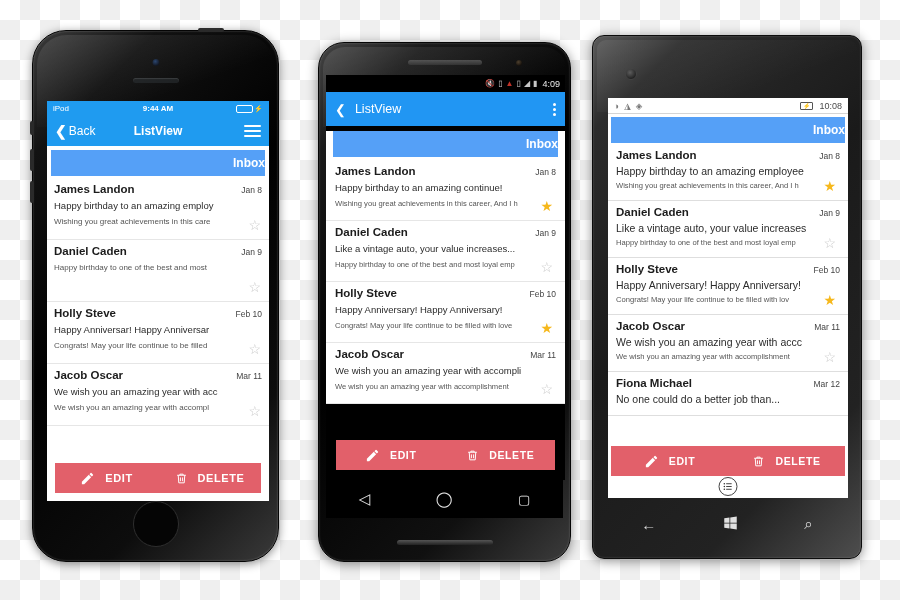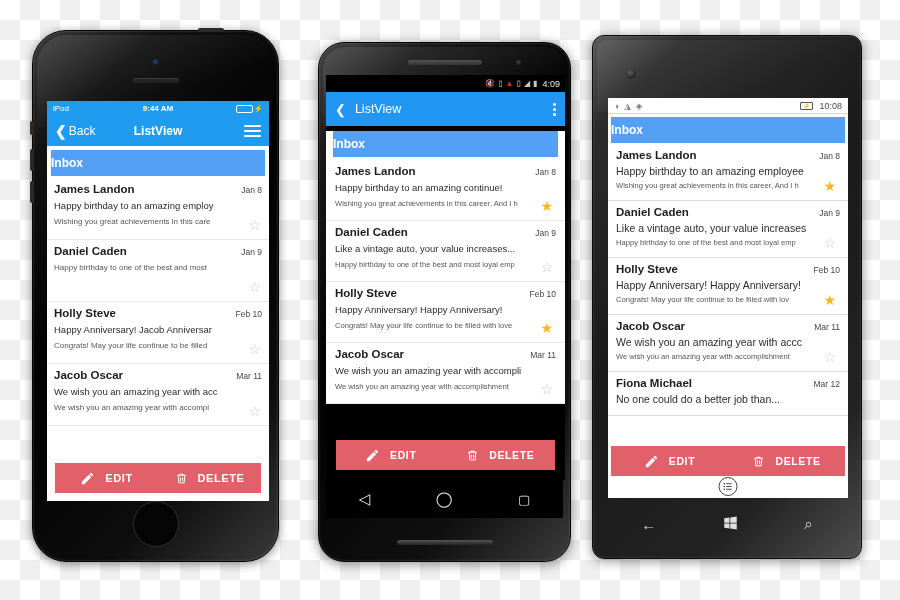--- a/index.html
+++ b/index.html
@@ -89,21 +89,21 @@
   .ios-nav .chev { font-size: 14px; font-weight: bold; line-height: 1; }
   .ios-nav .title {
     position: absolute; left: 0; right: 0; text-align: center;
     font-size: 12px; font-weight: bold;
   }
   .ios-nav .burger { margin-left: auto; width: 17px; z-index: 2; }
   .ios-nav .burger i { display:block; height:2px; background:#fff; margin:3px 0; border-radius:1px; }
 
   
   .inbox-bar {
-    background: #55a0f7; color: #fff; text-align: left;
+    background: #55a0f7; color: #fff; text-align: right;
     font-size: 12px; font-weight: bold;
   }
 
   
   .mlist { background: #fff; }
   .mrow { position: relative; background:#fff; }
   .mrow .top { display: flex; align-items: baseline; }
   .mrow .name { font-weight: bold; color: #1c1c1c; flex: 1; white-space: nowrap; overflow: hidden; }
   .mrow .date { color: #444; white-space: nowrap; }
   .mrow .subj { color: #2b2b2b; white-space: nowrap; overflow: hidden; }
@@ -308,21 +308,21 @@
               <span class="date">Jan 9</span>
             </div>
           <div class="prev">Happy birthday to one of the best and most</div>
           <span class="star off">☆</span>
         </div>
         <div class="mrow">
           <div class="top">
               <span class="name">Holly Steve</span>
               <span class="date">Feb 10</span>
             </div>
-          <div class="subj">Happy Anniversary! Jacob Anniversar</div>
+          <div class="subj">Happy Anniversar! Happy Anniversar</div>
           <div class="prev">Congrats! May your life continue to be filled</div>
           <span class="star off">☆</span>
         </div>
         <div class="mrow">
           <div class="top">
               <span class="name">Jacob Oscar</span>
               <span class="date">Mar 11</span>
             </div>
           <div class="subj">We wish you an amazing year with acc</div>
           <div class="prev">We wish you an amazing year with accompl</div>

